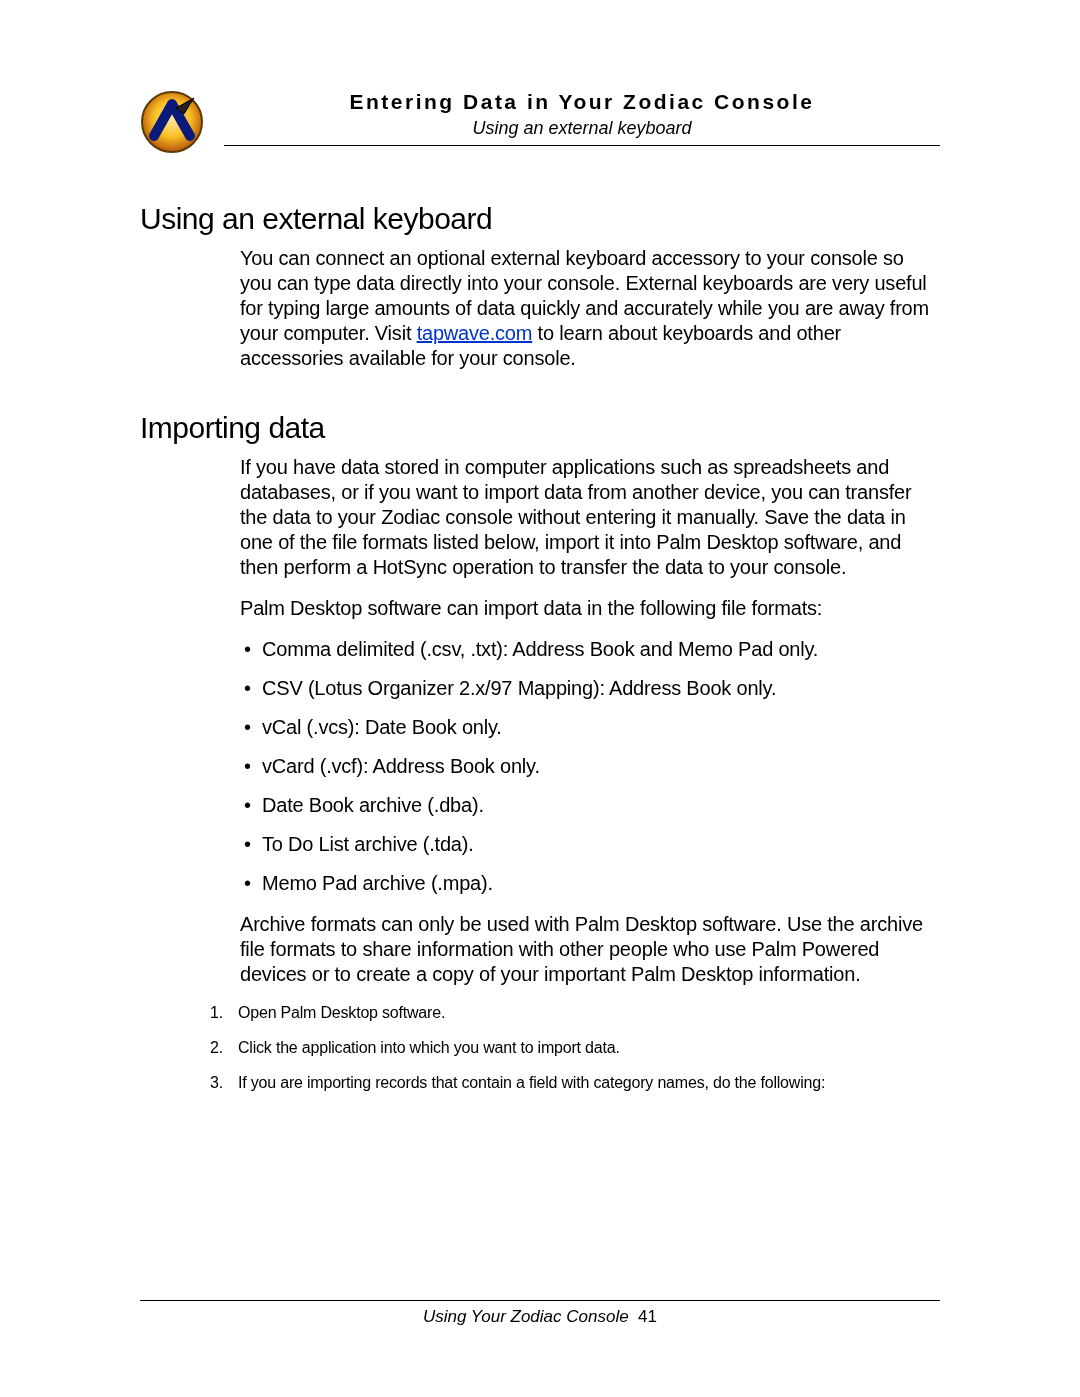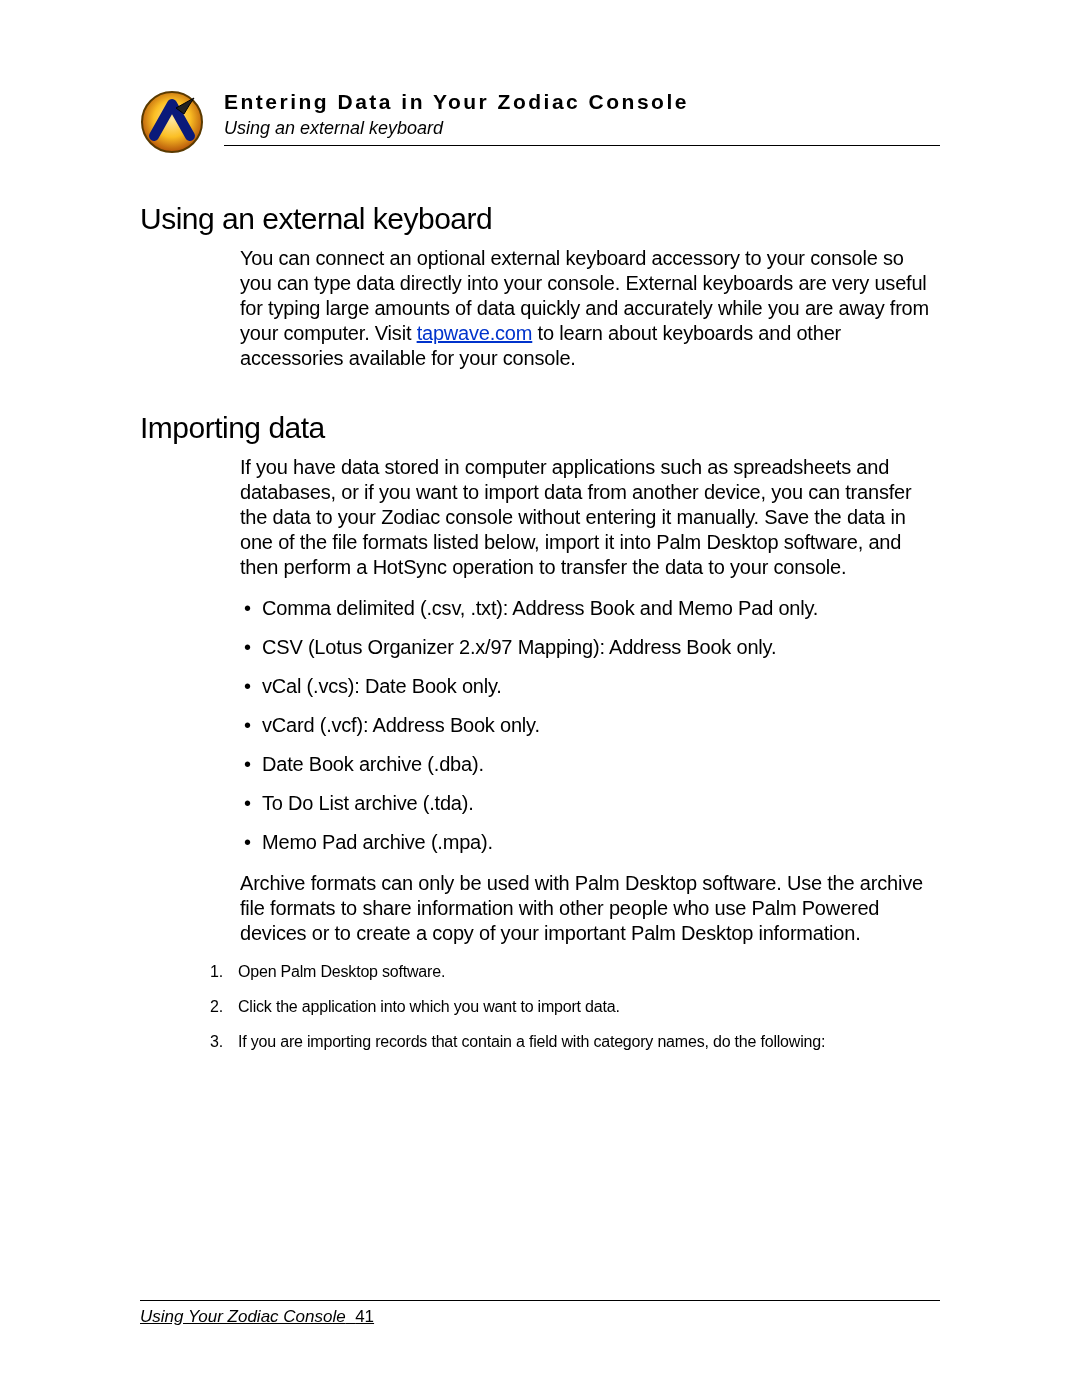--- a/index.html
+++ b/index.html
@@ -25,21 +25,21 @@
   }
   .logo {
     width: 64px;
     height: 64px;
     flex: 0 0 64px;
   }
   .header-right {
     flex: 1;
   }
   .header-titles {
-    text-align: left;
+    text-align: center;
   }
   .chapter-title {
     font-size: 21px;
     font-weight: bold;
     letter-spacing: 2.5px;
     margin: 0 0 4px 0;
   }
   .section-subtitle {
     font-style: italic;
     font-size: 18px;
@@ -118,24 +118,23 @@
     left: 140px;
     right: 140px;
     bottom: 70px;
   }
   .footer-rule {
     border: none;
     border-top: 1px solid #000;
     margin: 0 0 6px 0;
   }
   .footer-text {
-    text-align: left;
+    text-align: center;
     font-style: italic;
     font-size: 17px;
-    text-decoration: underline;
   }
   .footer-text .pagenum {
     font-style: normal;
   }
 </style>
 </head>
 <body>
 
 <div class="page">
 
@@ -169,20 +168,21 @@
       <p class="body">
         <span>You can connect an optional external keyboard accessory to your console so you can type data directly into your console. External keyboards are very useful for typing large amounts of data quickly and accurately while you are away from your computer. Visit </span><a class="link" href="#">tapwave.com</a><span> to learn about keyboards and other accessories available for your console.</span>
       </p>
     </div>
   </div>
 
   <div class="section-block">
     <h2>Importing data</h2>
     <div class="indented">
       <p class="body">If you have data stored in computer applications such as spreadsheets and databases, or if you want to import data from another device, you can transfer the data to your Zodiac console without entering it manually. Save the data in one of the file formats listed below, import it into Palm Desktop software, and then perform a HotSync operation to transfer the data to your console.</p>
+      <p class="body">Palm Desktop software can import data in the following file formats:</p>
       <ul class="bullets">
         <li>Comma delimited (.csv, .txt): Address Book and Memo Pad only.</li>
         <li>CSV (Lotus Organizer 2.x/97 Mapping): Address Book only.</li>
         <li>vCal (.vcs): Date Book only.</li>
         <li>vCard (.vcf): Address Book only.</li>
         <li>Date Book archive (.dba).</li>
         <li>To Do List archive (.tda).</li>
         <li>Memo Pad archive (.mpa).</li>
       </ul>
       <p class="body">Archive formats can only be used with Palm Desktop software. Use the archive file formats to share information with other people who use Palm Powered devices or to create a copy of your important Palm Desktop information.</p>

